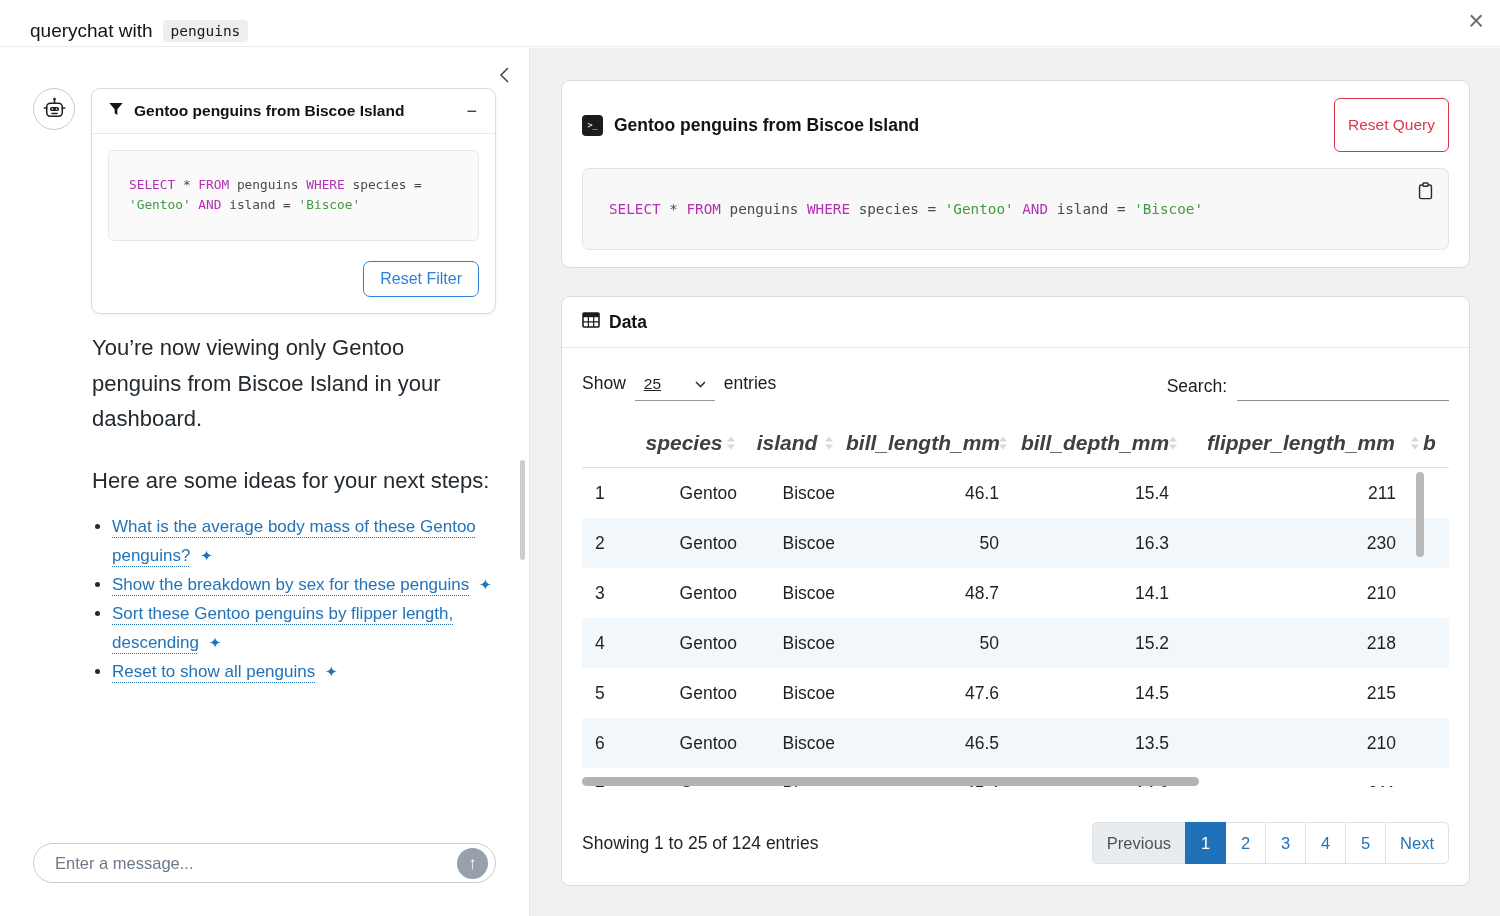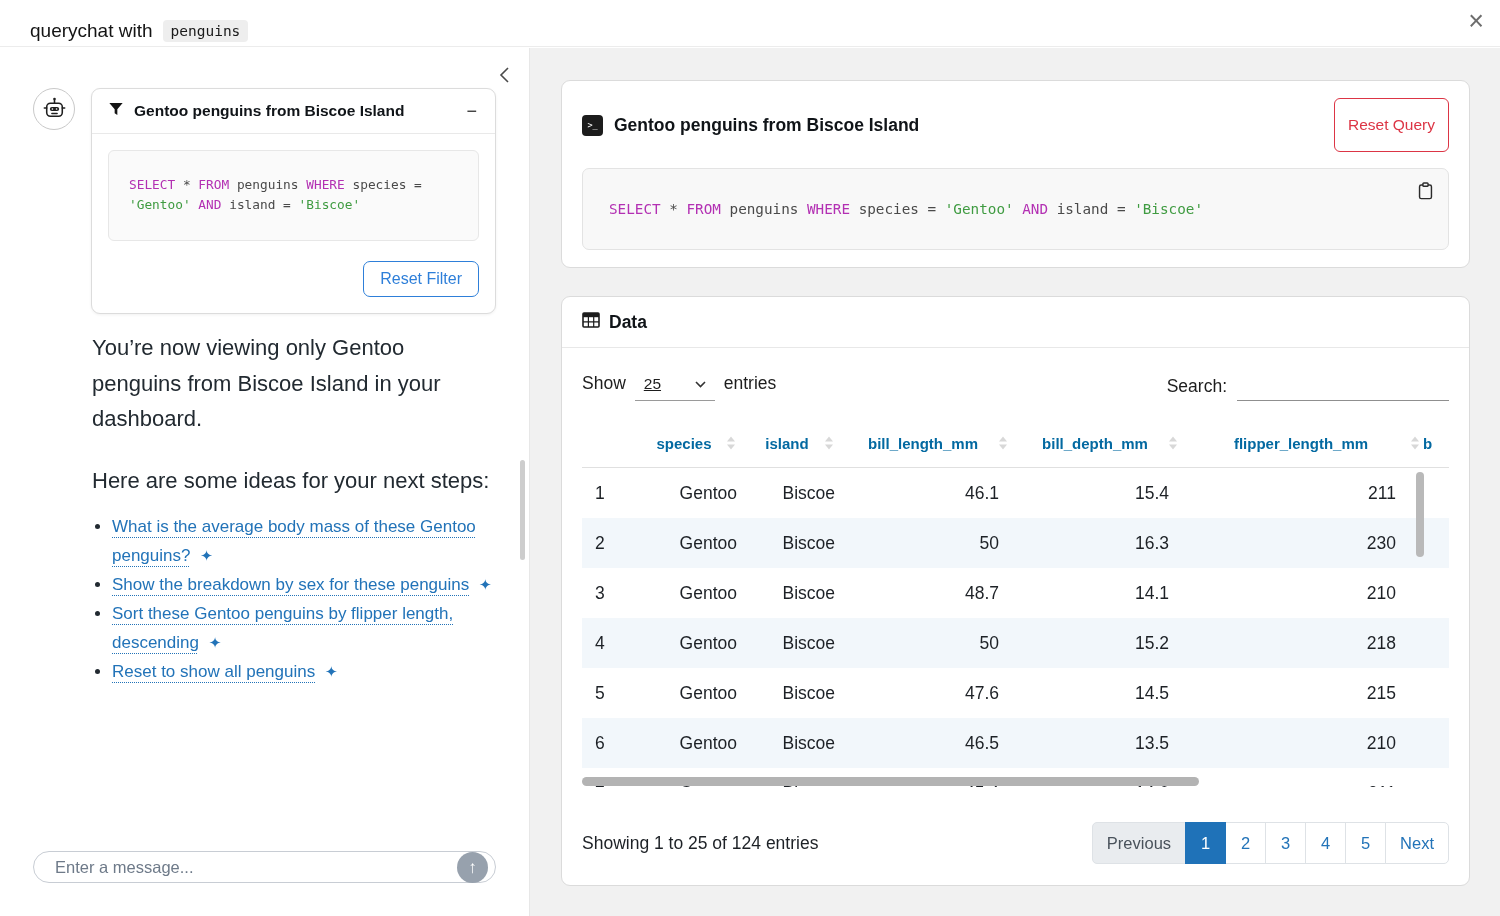--- a/index.html
+++ b/index.html
@@ -41,21 +41,21 @@
   .tok-keyword{color:#b330b3;}
   .tok-string{color:#3f9b41;}
   .tok-plain{color:#4a4a4a;}
   .assistant-text{margin:16px 33px 0 92px;font-size:22px;line-height:1.62;color:#222a31;}
   .assistant-text.second{margin-top:26px;}
   .suggestion-list{margin:15px 33px 0 92px;padding-left:20px;font-size:17px;line-height:1.7;color:#222a31;}
   .suggestion-list li{margin:0;}
   .suggestion-list a{color:#2273b8;text-decoration:underline dotted;text-decoration-thickness:1px;
                      text-underline-offset:5px;}
   .spark{color:#2273b8;margin-left:5px;font-size:15px;}
-  .chat-input{position:absolute;left:33px;right:33px;bottom:33px;height:32px;border:1px solid #c8cdd4;
+  .chat-input{position:absolute;left:33px;right:33px;bottom:33px;height:40px;border:1px solid #c8cdd4;
               border-radius:22px;display:flex;align-items:center;padding:0 7px 0 19px;
               box-sizing:border-box;background:#fff;}
   .chat-input input{flex:1;border:none;outline:none;font-size:16.5px;font-family:inherit;
                     color:#333;background:transparent;}
   .chat-input input::placeholder{color:#6e7a89;}
   .send-btn{width:31px;height:31px;border-radius:50%;background:#97a1ad;color:#fff;border:none;
             font-size:17px;display:flex;align-items:center;justify-content:center;cursor:pointer;line-height:1;}
   .sidebar-thumb{position:absolute;right:4px;top:412px;width:5px;height:100px;background:#cdcdcd;border-radius:3px;}
 
   
@@ -80,22 +80,22 @@
   .d-controls{display:flex;justify-content:space-between;align-items:flex-end;padding:24px 20px 4px;}
   .show-group{display:flex;align-items:baseline;gap:9px;font-size:17.5px;color:#1d1d1d;}
   .page-select{display:inline-flex;align-items:center;justify-content:space-between;width:80px;
                border-bottom:1px solid #9a9a9a;padding:0 9px 7px;font-size:15.5px;cursor:pointer;box-sizing:border-box;text-decoration:underline;}
   .search-group{display:flex;align-items:center;gap:10px;font-size:17.5px;color:#1d1d1d;}
   .search-input{width:208px;border:none;border-bottom:1px solid #8f8f8f;outline:none;height:26px;
                 font-size:16px;font-family:inherit;background:transparent;}
 
   .table-wrap{position:relative;margin:14px 20px 0;height:368px;overflow:hidden;}
   table{border-collapse:collapse;table-layout:fixed;width:898px;}
-  thead th{height:46px;font-size:15px;font-weight:700;color:#0369a1;position:relative;
-           text-align:center;border-bottom:1px solid #e0e0e0;}
+  thead th{height:46px;font-size:21px;font-weight:700;color:#404040;position:relative;
+           text-align:center;border-bottom:1px solid #e0e0e0;font-style:italic;}
   th:nth-child(1){width:46px;} th:nth-child(2){width:106px;} th:nth-child(3){width:96px;}
   th:nth-child(4){width:172px;} th:nth-child(5){width:168px;} th:nth-child(6){width:240px;}
   th:nth-child(7){width:70px;text-align:left;}
   tbody td{height:48px;font-size:17.5px;color:#1d2126;}
   td:nth-child(1){text-align:left;padding-left:13px;}
   td:nth-child(2),td:nth-child(3){text-align:right;padding-left:3px;}
   td:nth-child(4),td:nth-child(5){text-align:right;padding-right:11px;}
   td:nth-child(6){text-align:right;padding-right:26px;}
   tbody tr:nth-child(even){background:#f2f7fb;}
   .sort-icon{position:absolute;right:3px;top:50%;transform:translateY(-50%);

